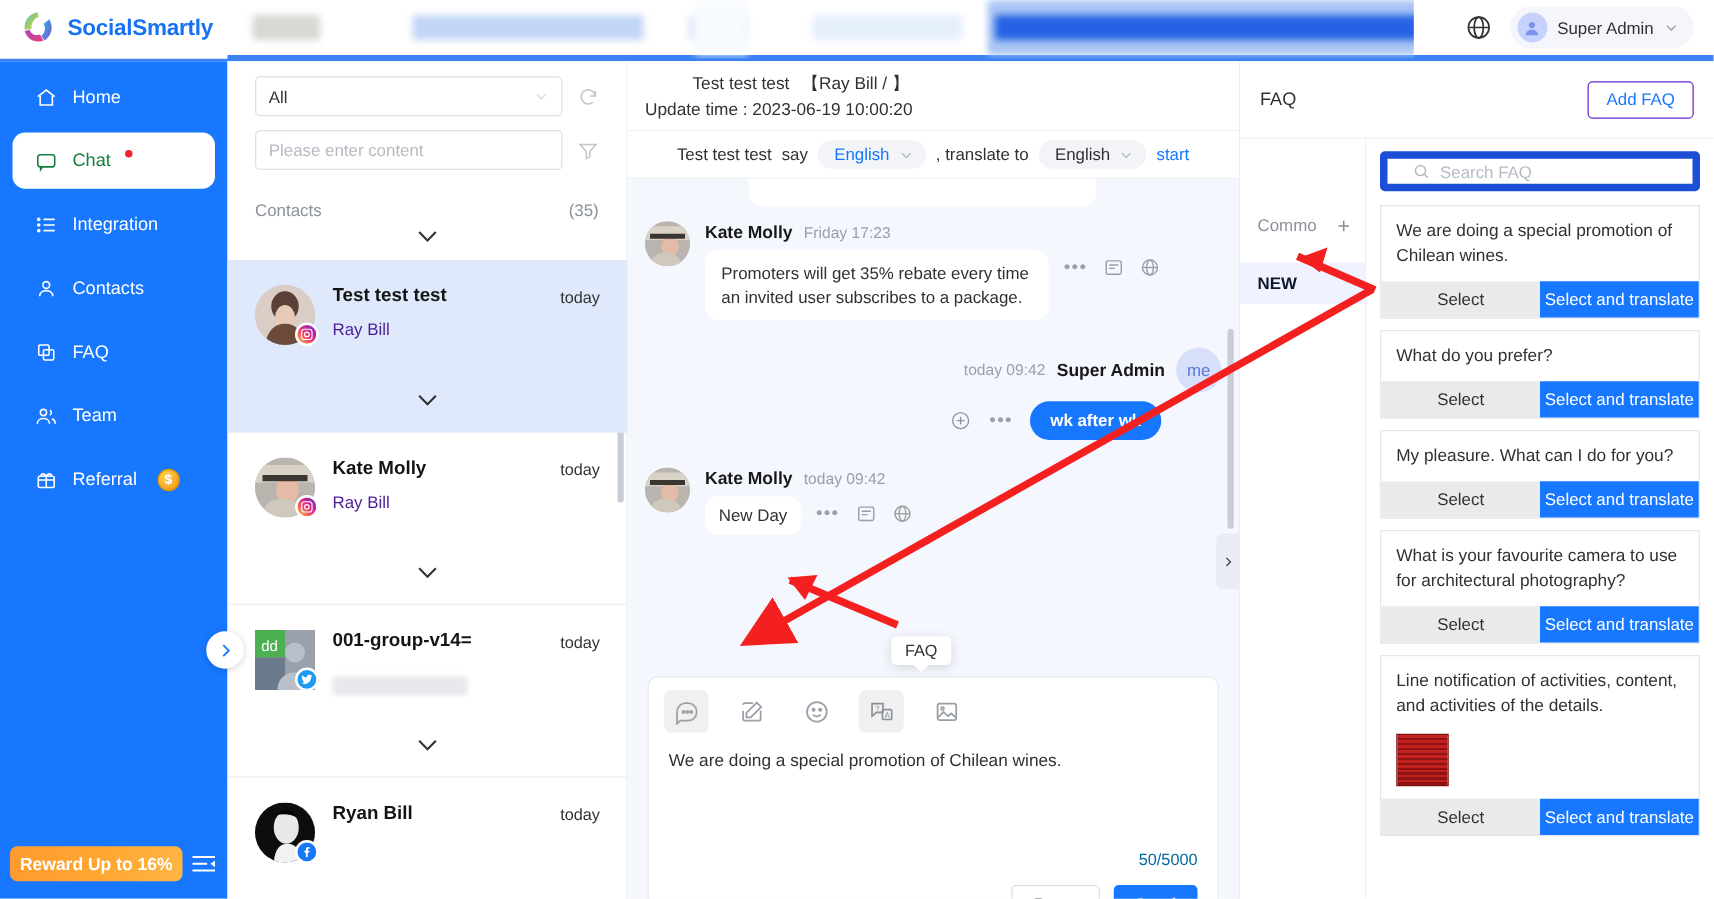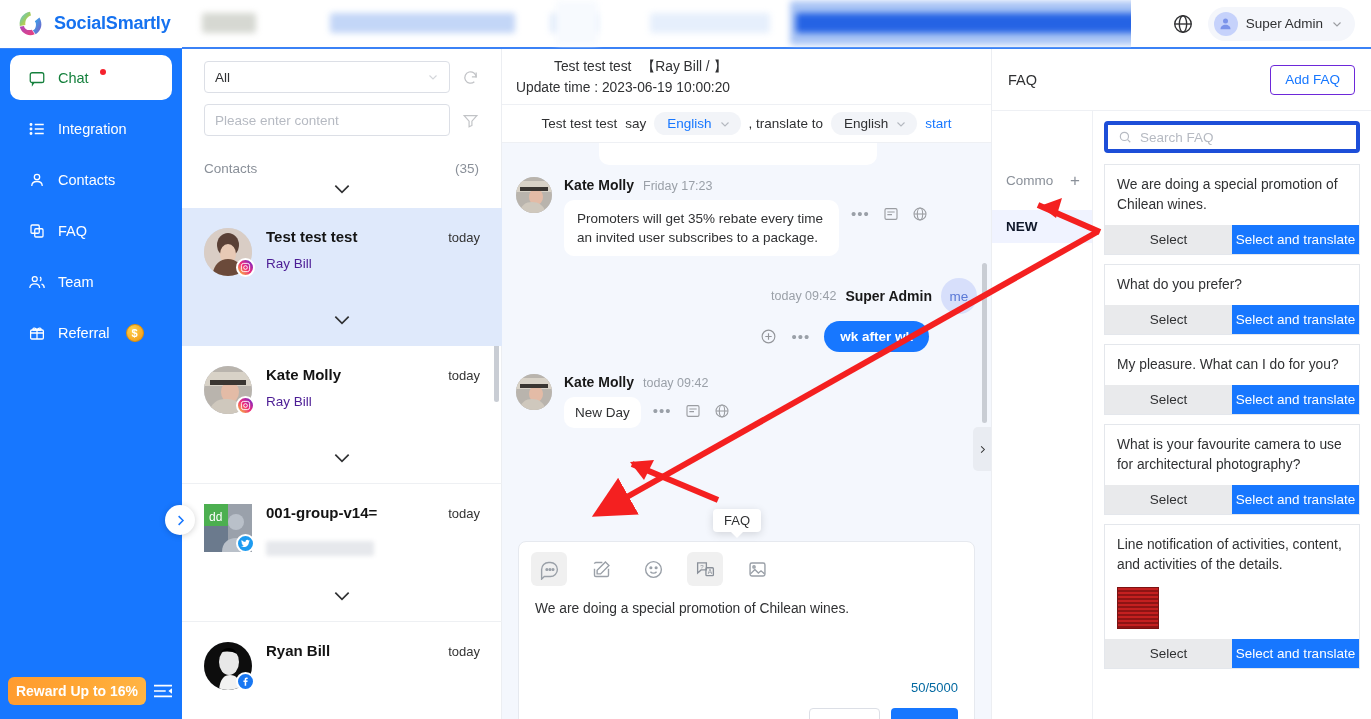--- a/index.html
+++ b/index.html
@@ -8,21 +8,21 @@
     overflow: hidden;
     font-family: "Liberation Sans", sans-serif;
     background: #fff;
     color: #303133;
   }
   .app { position: relative; width: 1371px; height: 719px; }
 
   
   .topbar {
     position: absolute; left: 0; top: 0; width: 1371px; height: 49px;
-    background: #ffffff; border-bottom: 2px solid #3b82f6;
+    background: #ffffff; border-bottom: 5px solid #3b82f6;
     display: flex; align-items: center;
   }
   .logo-wrap {
     width: 182px; height: 49px; display: flex; align-items: center;
     padding-left: 16px; gap: 8px; background: #fff;
   }
   .logo-mark { width: 30px; height: 30px; flex: none; }
   .logo-text {
     font-size: 18px; font-weight: bold; color: #1672f0; letter-spacing: -0.2px;
   }
@@ -279,22 +279,22 @@
     display: flex; align-items: center; justify-content: space-between;
     padding: 8px 12px 22px 14px; font-size: 13.5px; color: #8a9099; margin-top: 48px;
   }
   .faq-plus { font-size: 17px; color: #8a9099; cursor: pointer; line-height: 13px; }
   .faq-cat {
     padding: 9px 14px; font-size: 13.5px; color: #303133; cursor: pointer;
   }
   .faq-cat.act { background: #f0f3ff; color: #0f172a; font-weight: bold; }
   .faq-items { flex: 1; padding: 10px 11px 0 11px; overflow: hidden; position: relative; }
   .faq-search {
-    height: 32px; border: 4px solid #1d4ed8; border-radius: 4px;
-    display: flex; align-items: center; gap: 8px; padding: 0 10px;
+    height: 32px; border: 6px solid #1d4ed8; border-radius: 4px;
+    display: flex; align-items: center; gap: 8px; padding: 0 20px;
     font-size: 13.5px; color: #b6bac2; margin-bottom: 11px; cursor: text;
   }
   .faq-card {
     border: 1px solid #e4e7ec; margin-bottom: 9px; background: #fff;
   }
   .faq-q {
     padding: 10px 12px; font-size: 13.8px; color: #303133; line-height: 20px;
   }
   .faq-img {
     width: 42px; height: 42px; margin: 2px 0 4px 0;
@@ -369,20 +369,29 @@
         </span>
         <span class="user-name">Super Admin</span>
         <svg class="chev" viewBox="0 0 24 24" fill="none" stroke="#606266" stroke-width="2.2">
             <path d="M5 9l7 7 7-7"></path>
           </svg>
       </div>
     </div>
   </div>
 
   <div class="sidenav">
+    <div class="nav-item">
+      <span class="ico">
+        <svg viewBox="0 0 24 24" fill="none" stroke="currentColor" stroke-width="1.7">
+            <path d="M3 11l9-7 9 7"></path>
+            <path d="M5.5 10v10h13V10"></path>
+          </svg>
+      </span>
+      <span class="lbl">Home</span>
+    </div>
 
     <div class="nav-item active">
       <span class="ico">
         <svg viewBox="0 0 24 24" fill="none" stroke="currentColor" stroke-width="1.7">
             <rect x="3" y="5" width="18" height="13" rx="2.5"></rect>
             <path d="M8 18l-2 3v-3"></path>
           </svg>
       </span>
       <span class="lbl">Chat</span>
       <span class="dot-red"></span>

